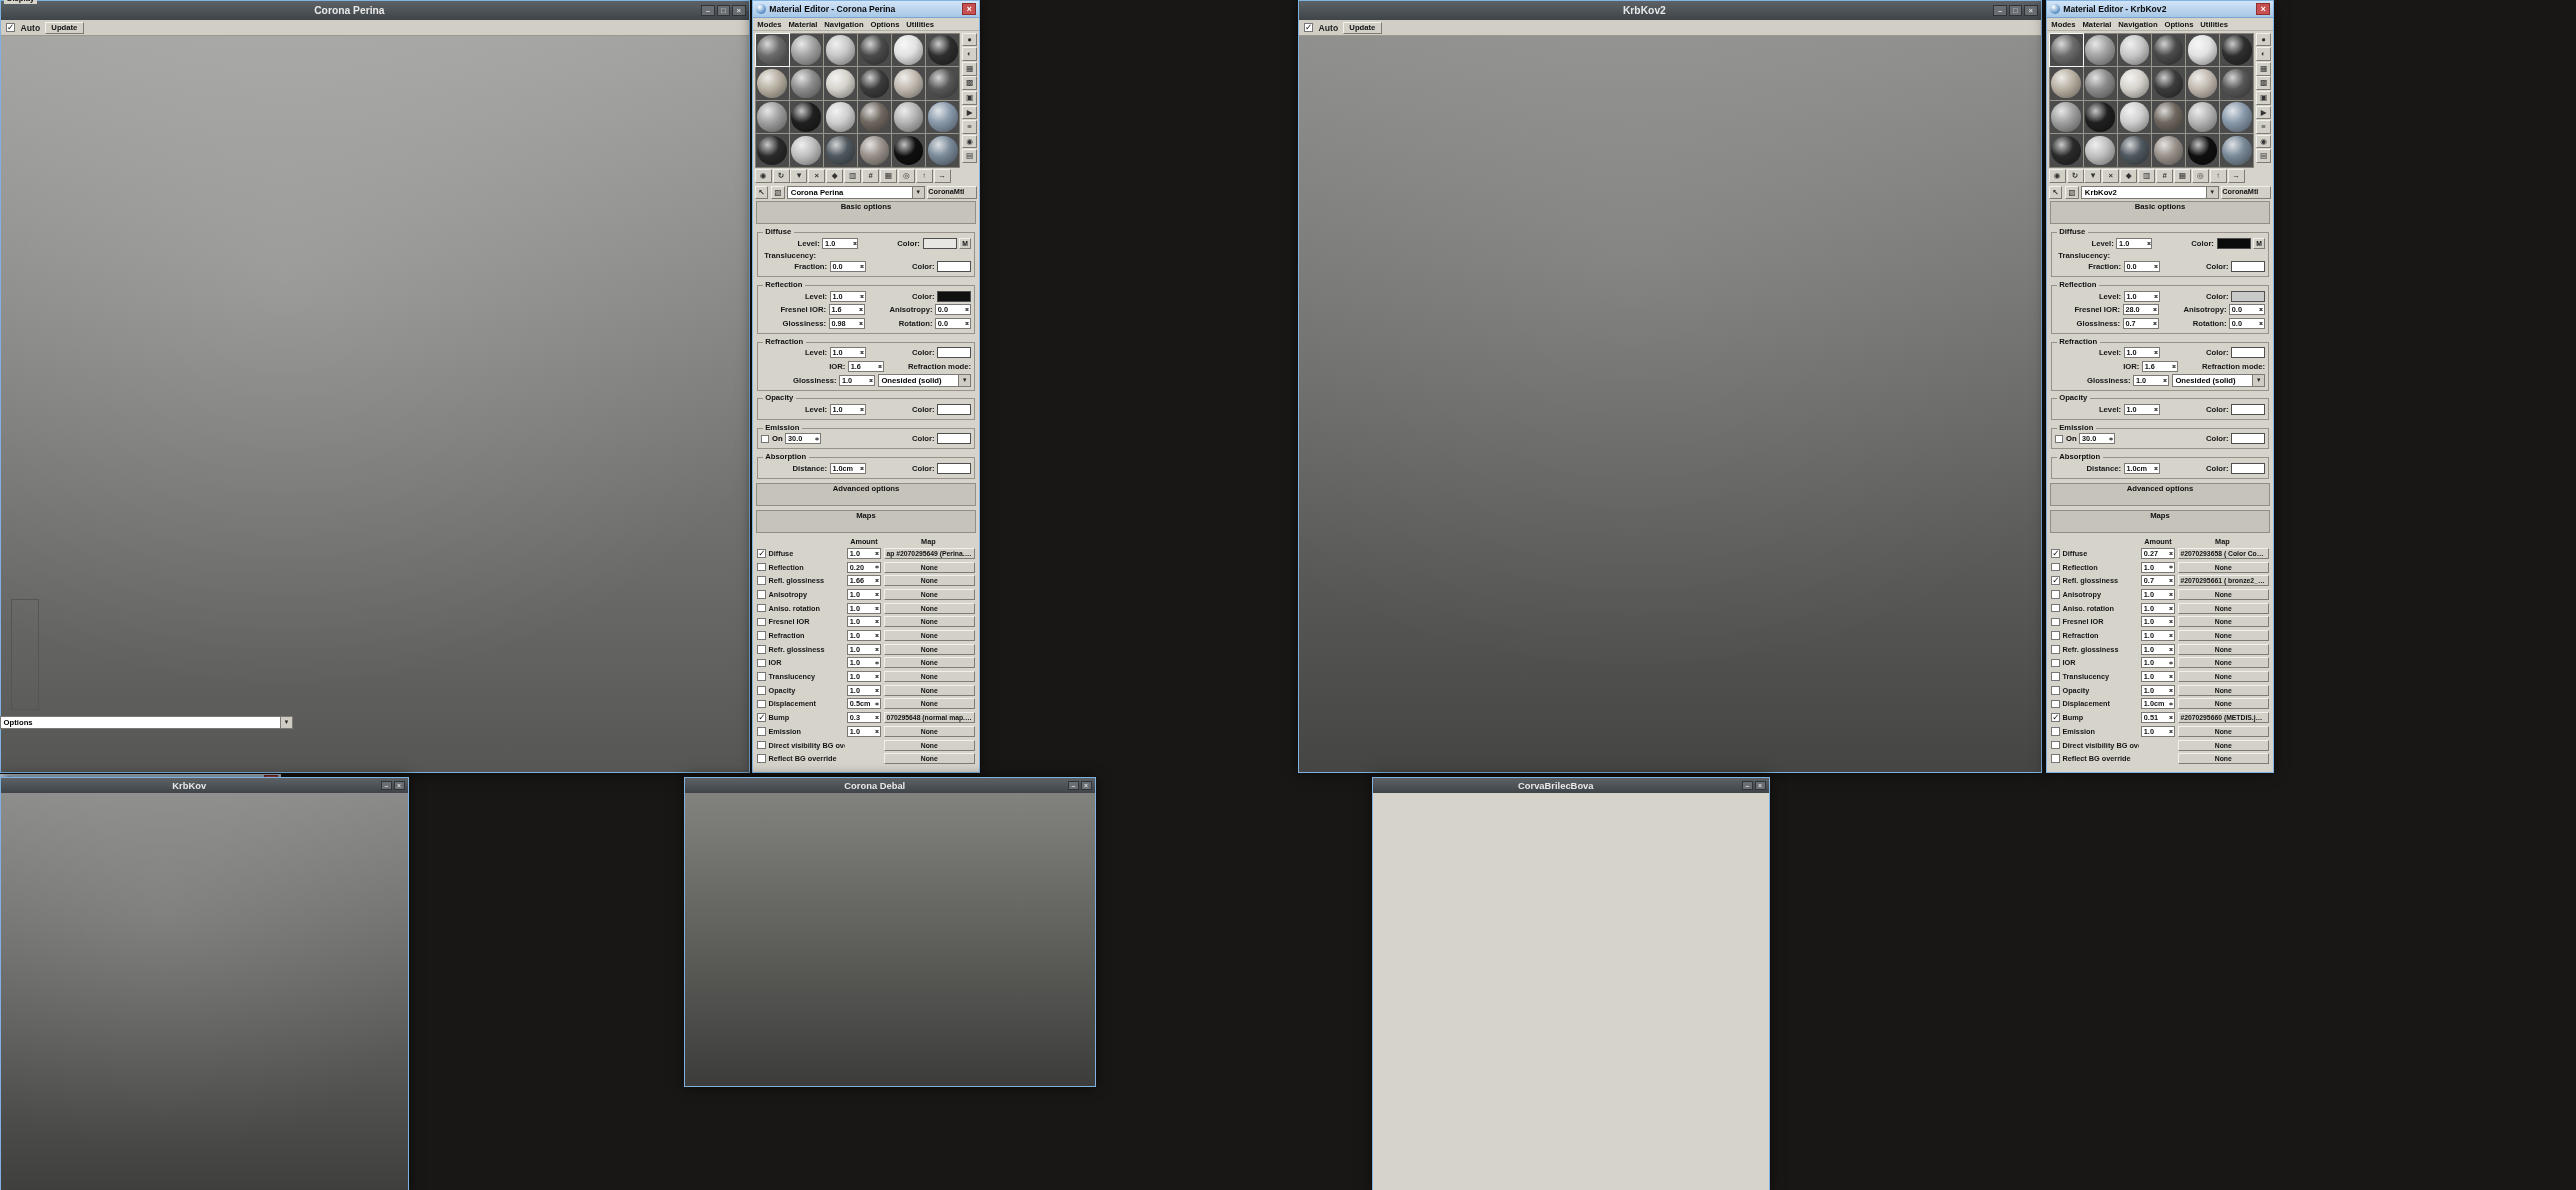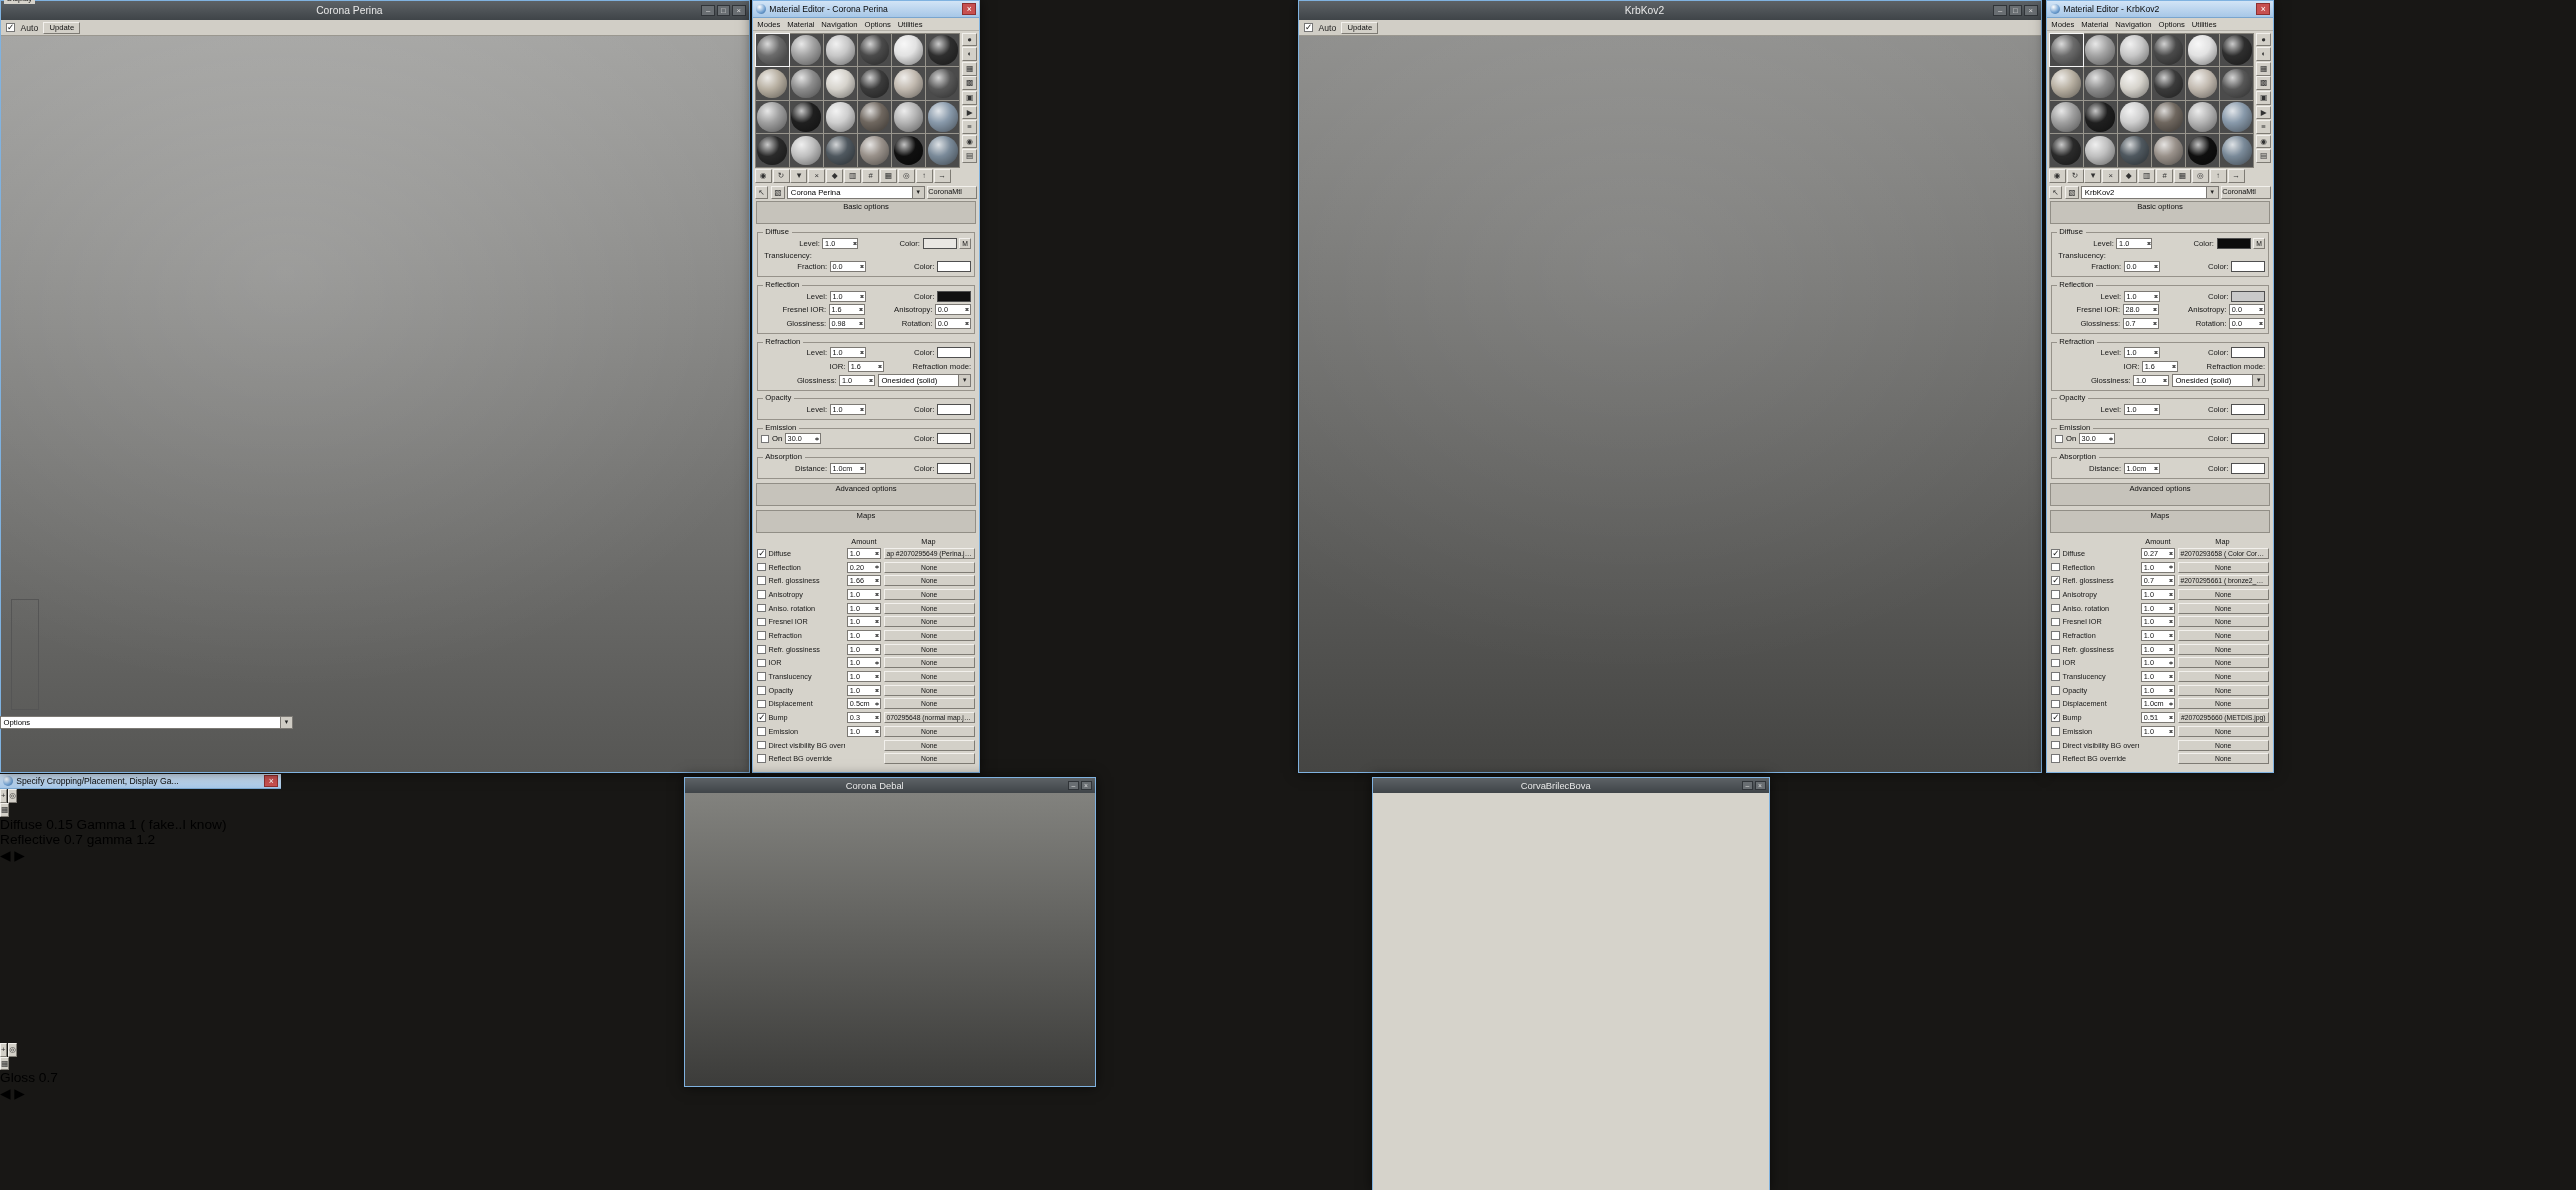--- a/index.html
+++ b/index.html
@@ -1,17 +1,17 @@
 <!DOCTYPE html>
 <html style="font-size:13.7px"><head>
 <meta charset="utf-8">
 <style>
   * { box-sizing: border-box; margin: 0; padding: 0; }
   html,body { width:2576px; height:1191px; background:#181715; font-family:"Liberation Sans","DejaVu Sans",sans-serif; overflow:hidden; }
-  #canvas { position:relative; width:2576px; height:1191px; }
+  #canvas { position:relative; width:2576px; height:1191px;font-weight:bold; }
 
   
   .window { position:absolute; border:1.7px solid #7fb2e0; background:#d6d3cb; box-shadow:0 0 12px rgba(0,0,0,.6); display:flex; flex-direction:column; }
   .rtitle { height:19px; background:linear-gradient(#5d6266,#3f4448); color:#e8e8e8; display:flex; align-items:center; font-size:10.3px; flex:none; }
   .rtitle .rtext { flex:1; text-align:center; white-space:nowrap; overflow:hidden; }
   .rtitle.sm { height:15.4px; font-size:9.4px; }
   .wbtns { display:flex; gap:1.7px; margin:0 3.4px; flex:none; }
   .wb { width:13.7px; height:11px; background:#696e72; color:#ddd; font-size:7.7px; line-height:9.4px; text-align:center; border:0.9px solid #303438; }
   .wb.sm { width:11px; height:9.4px; font-size:6.8px; line-height:7.7px; }
   .rtoolbar { height:16px; background:#d1cec6; border-bottom:0.9px solid #9a978f; display:flex; align-items:center; gap:5.1px; padding:0 5.1px; color:#1d1d1d; font-size:8.6px; flex:none; }
@@ -1053,20 +1053,35 @@
       <div class="anno">Gloss 0.7</div>
     </div>
     <div class="hscroll">
       <span class="harrow">◀</span>
       <span class="hthumb"></span>
       <span class="sp" style="flex:1"></span>
       <span class="harrow">▶</span>
     </div>
   </div>
 
+  <div class="window" style="left:0;top:777px;width:409px;height:414px">
+    <div class="rtitle sm">
+      <span class="rtext">KrbKov</span>
+      <span class="wbtns">
+        <span class="wb sm">–</span>
+        <span class="wb sm">×</span>
+      </span>
+    </div>
+    <div class="vp vp-krb">
+      <div class="shadow" style="left:73px;top:301px;width:231px;height:44px"></div>
+      <div class="sphere s-krb" style="left:50px;top:50px;width:260px;height:260px"></div>
+      <div class="winhl2" style="left:96px;top:96px;width:63px;height:48px"></div>
+      <div class="winhl" style="left:214px;top:197px;width:38px;height:29px;opacity:.55"></div>
+    </div>
+  </div>
 
   <div class="window" style="left:684px;top:777px;width:412px;height:310px">
     <div class="rtitle sm">
       <span class="rtext">Corona Debal</span>
       <span class="wbtns">
         <span class="wb sm">–</span>
         <span class="wb sm">×</span>
       </span>
     </div>
     <div class="vp vp-debal">

